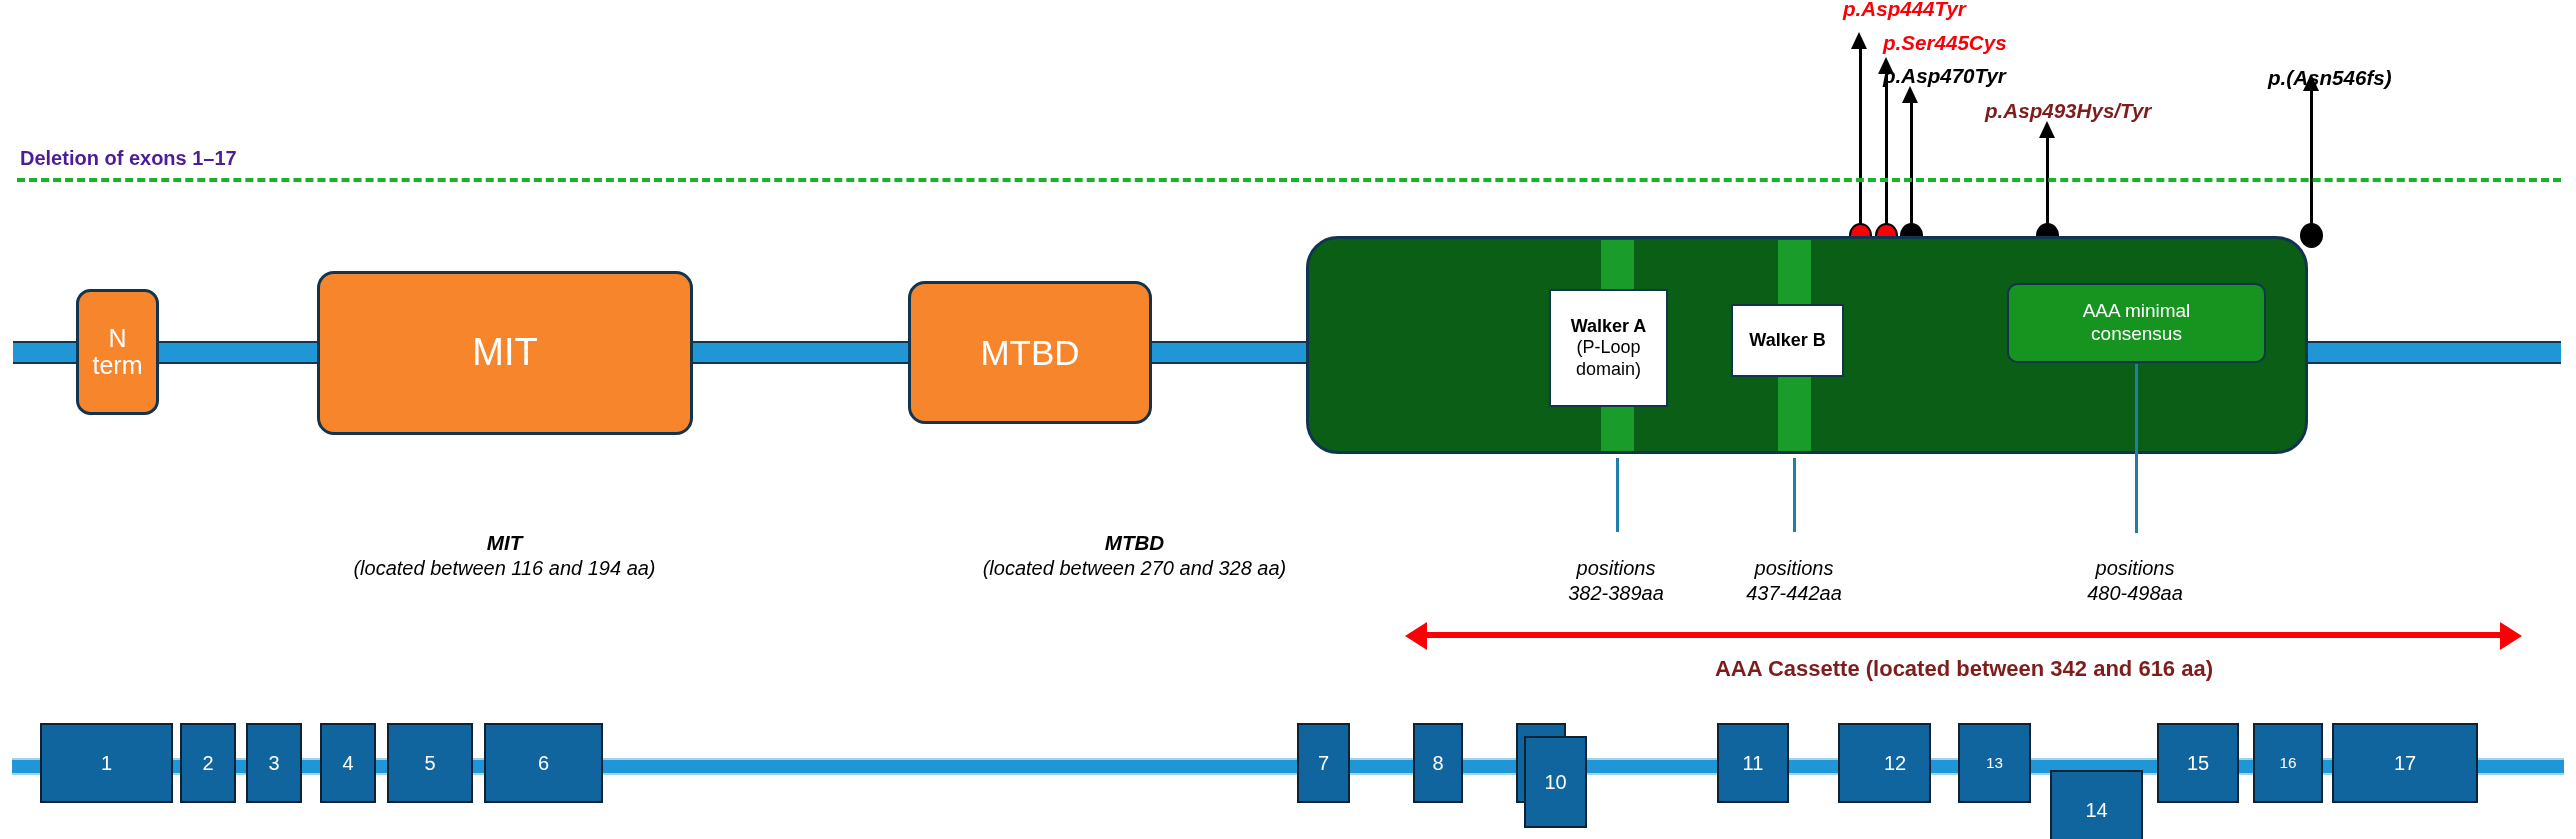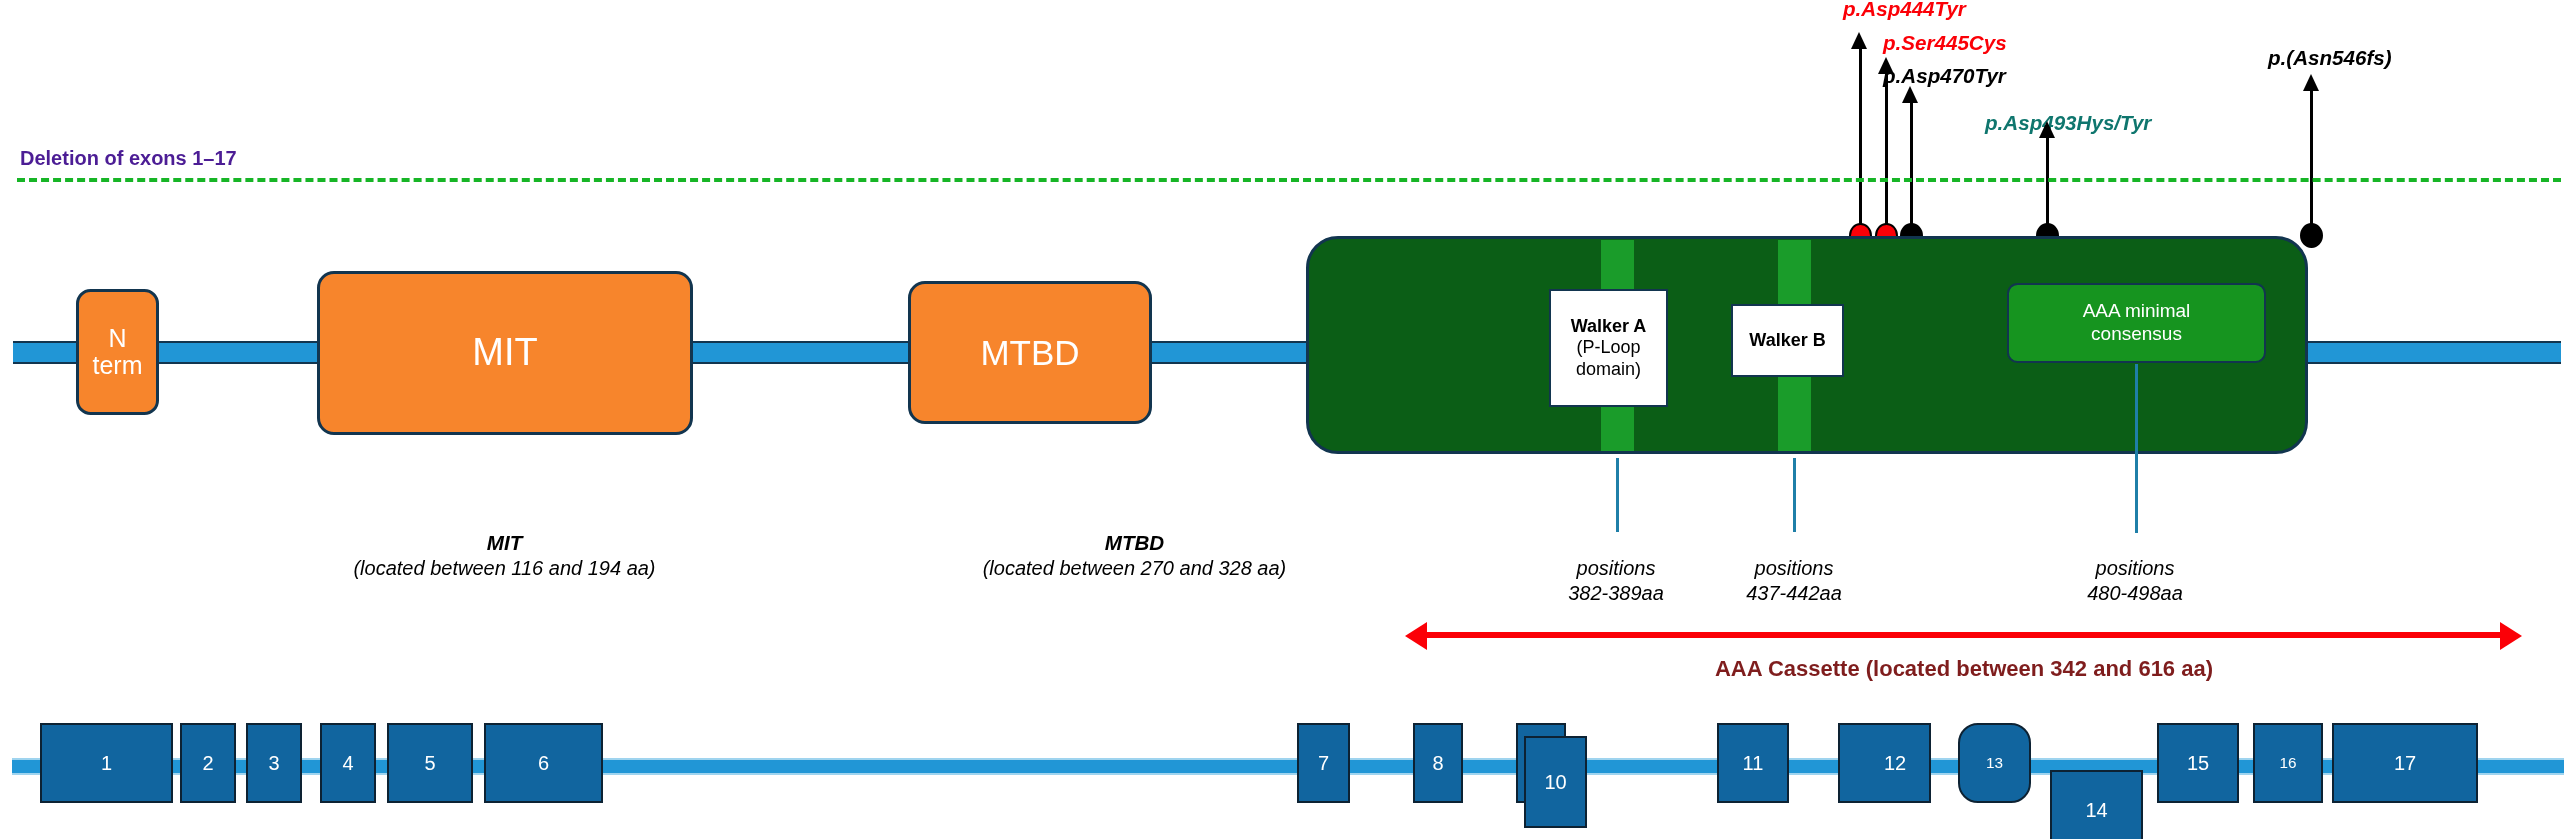--- a/index.html
+++ b/index.html
@@ -207,23 +207,23 @@
 <body>
 
 <div id="stage">
 
   <div class="mut-label" style="left:1843px; top:-2.7px; color:#fb0007;">p.Asp444Tyr</div>
 
   <div class="mut-label" style="left:1883px; top:30.5px; color:#fb0007;">p.Ser445Cys</div>
 
   <div class="mut-label" style="left:1883px; top:64px; color:#000000;">p.Asp470Tyr</div>
 
-  <div class="mut-label" style="left:1985px; top:111px; color:#0f766e;">p.Asp493Hys/Tyr</div>
-
-  <div class="mut-label" style="left:2268px; top:46px; color:#000000;">p.(Asn546fs)</div>
+  <div class="mut-label" style="left:1985px; top:99px; color:#7f1d1d;">p.Asp493Hys/Tyr</div>
+
+  <div class="mut-label" style="left:2268px; top:66px; color:#000000;">p.(Asn546fs)</div>
 
   <div class="marker-arrow-head" style="left:1851px; top:32px;"></div>
   <div class="marker-stem" style="left:1859px; top:46px; height:192px;"></div>
   <div class="marker-dot" style="left:1849px; top:223px; background:#fb0007;"></div>
 
   <div class="marker-arrow-head" style="left:1878px; top:57px;"></div>
   <div class="marker-stem" style="left:1885px; top:72px; height:167px;"></div>
   <div class="marker-dot" style="left:1875px; top:223px; background:#fb0007;"></div>
 
   <div class="marker-arrow-head" style="left:1902px; top:86px;"></div>
@@ -346,21 +346,21 @@
     </div>
   <div class="exon" style="left:1524px; top:723px; width:63px;  height:92px;margin-top:13px;">
       <span>10</span>
     </div>
   <div class="exon" style="left:1717px; top:723px; width:72px; height:80px;">
       <span>11</span>
     </div>
   <div class="exon" style="left:1838px; top:723px; width:93px; height:80px;padding-left:21px;">
       <span>12</span>
     </div>
-  <div class="exon small-num" style="left:1958px; top:723px; width:73px; height:80px;border-radius:20px;">
+  <div class="exon small-num" style="left:1958px; top:723px; width:73px; height:80px;">
       <span>13</span>
     </div>
   <div class="exon" style="left:2050px; top:723px; width:93px; height:80px;margin-top:47px;">
       <span>14</span>
     </div>
   <div class="exon" style="left:2157px; top:723px; width:82px; height:80px;">
       <span>15</span>
     </div>
   <div class="exon small-num" style="left:2253px; top:723px; width:70px; height:80px;">
       <span>16</span>

